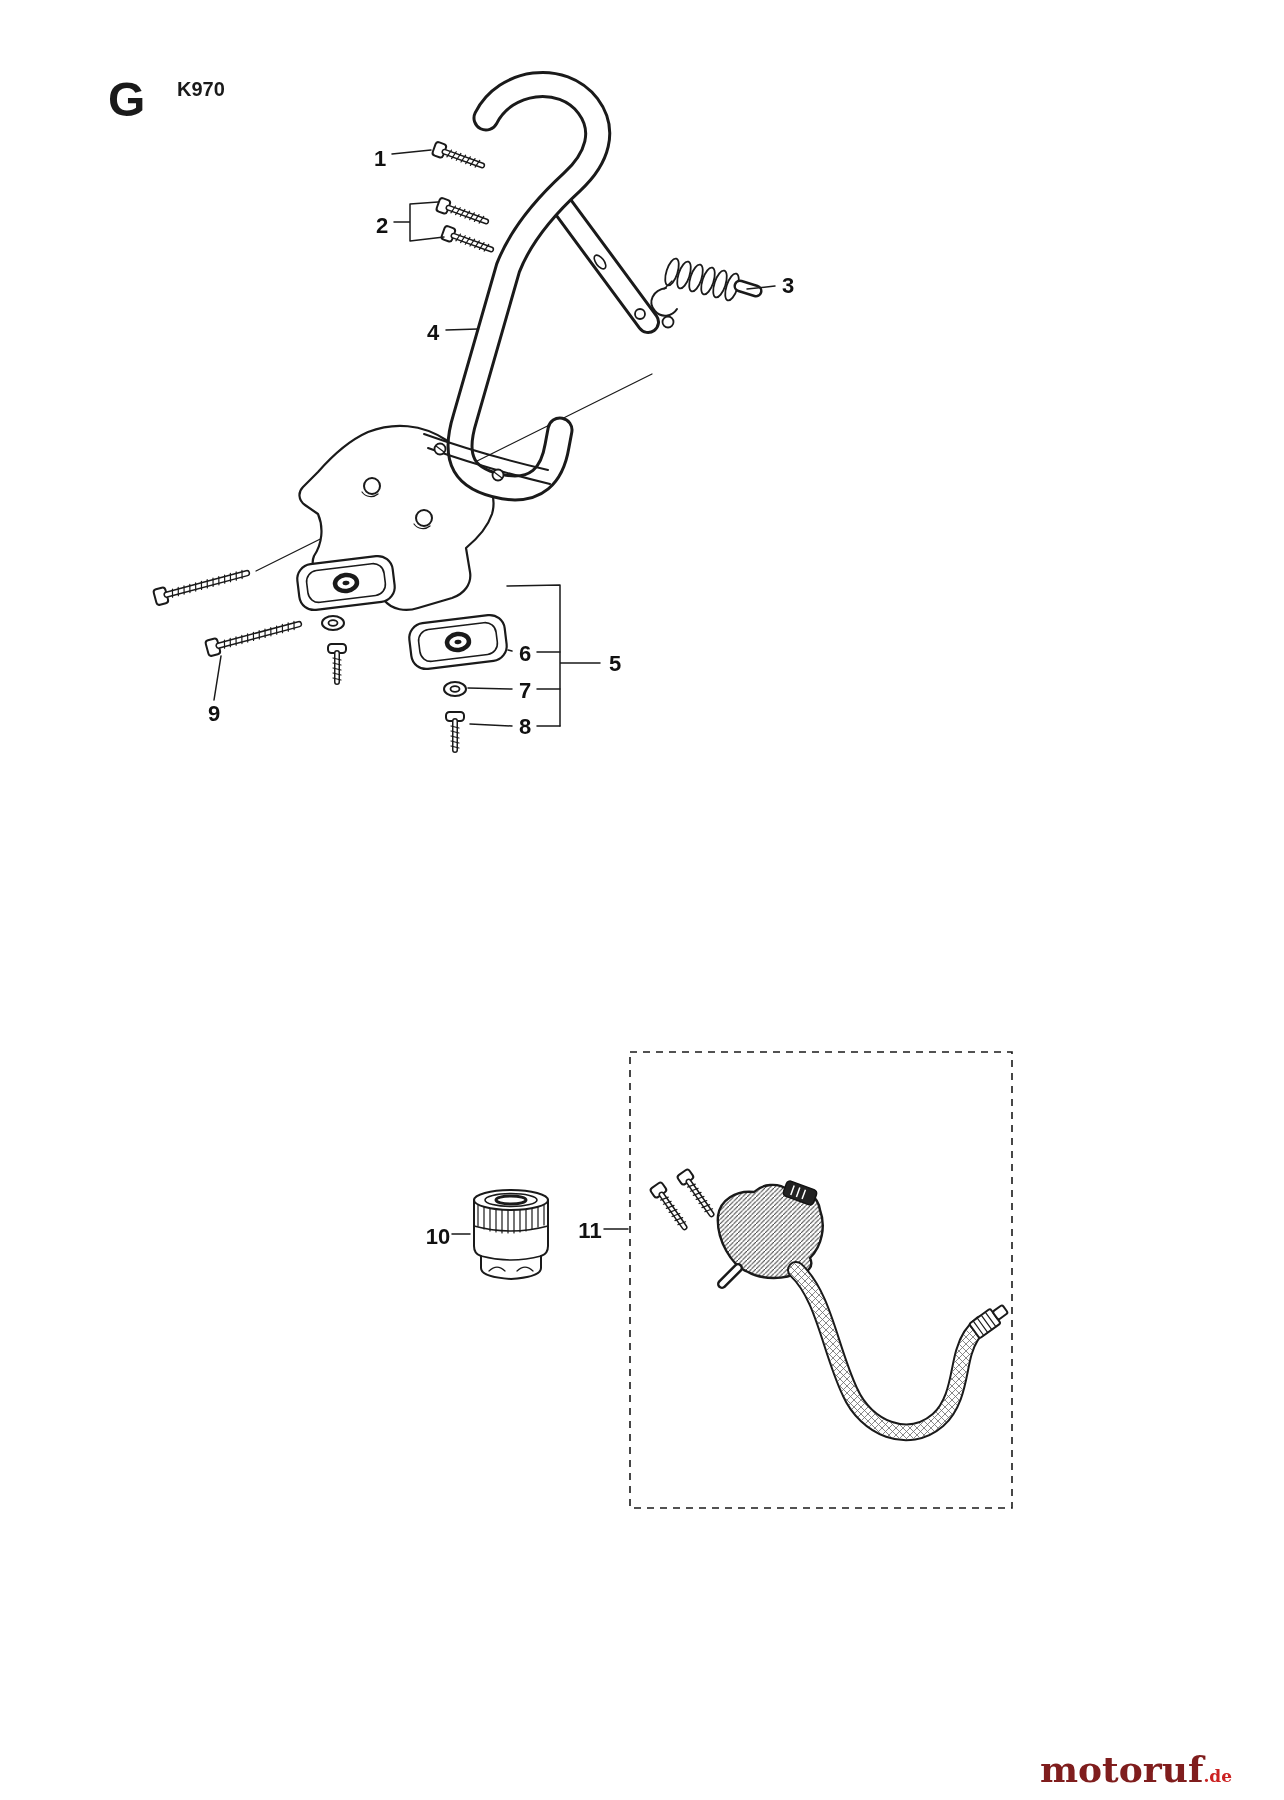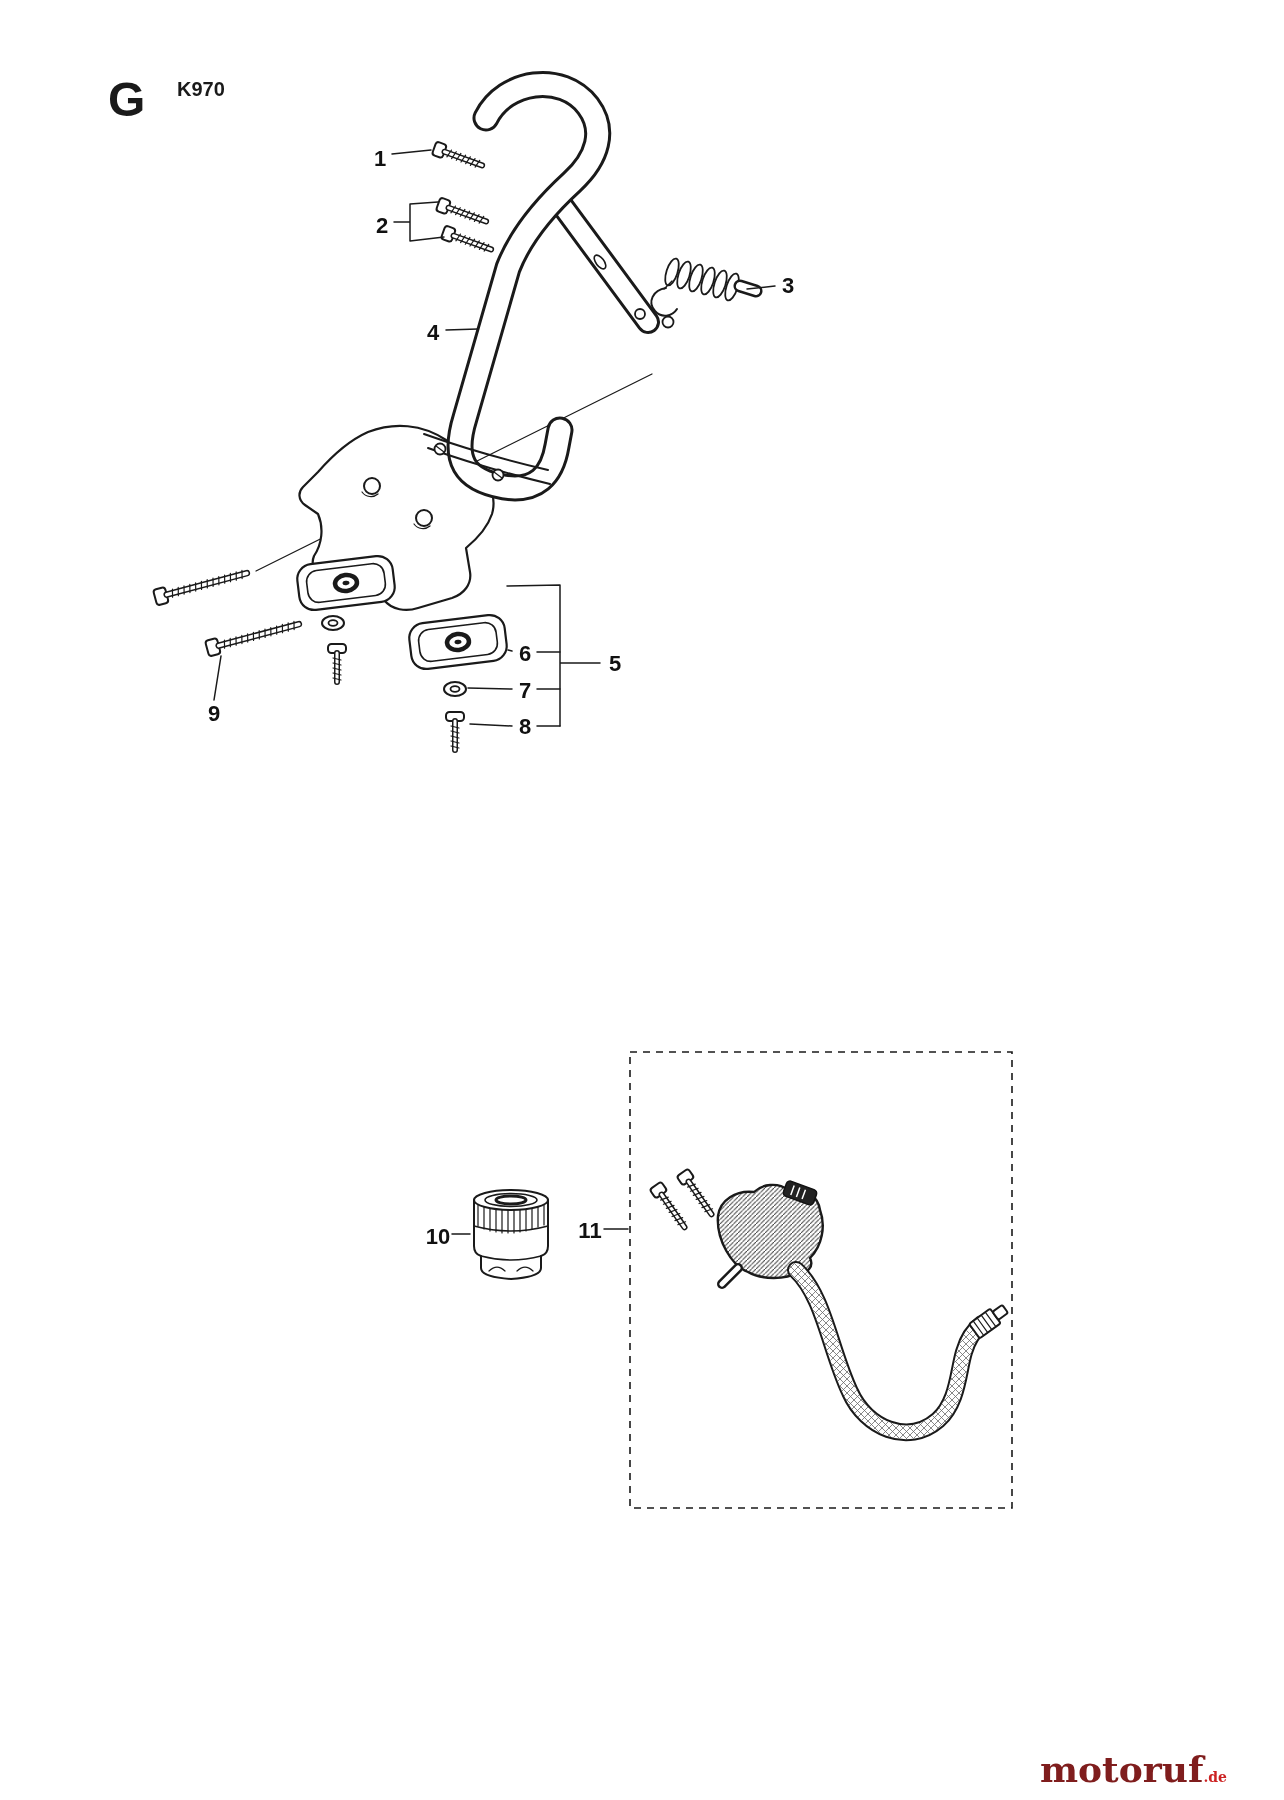--- a/index.html
+++ b/index.html
@@ -18,21 +18,21 @@
   .model-label{
     position:absolute;left:156px;top:78px;
     font-size:20px;font-weight:bold;margin-left:21px;
   }
   .watermark{
     position:absolute;left:1040px;top:1748px;
     font-family:"DejaVu Serif", serif;
     font-weight:bold;white-space:nowrap;
   }
   .watermark .brand{font-size:36px;color:#7f1d1d;}
-  .watermark .suffix{font-size:14px;color:#cc2222;text-align:center;}
+  .watermark .suffix{font-size:17px;color:#cc2222;text-align:center;}
   svg{position:absolute;left:0;top:0;}
   svg .ln{stroke:#1a1a1a;fill:none;stroke-linecap:round;stroke-linejoin:round;}
   svg .wfill{fill:#ffffff;stroke:#1a1a1a;stroke-linecap:round;stroke-linejoin:round;}
   svg .t{stroke:#1a1a1a;stroke-width:1.2;fill:none;stroke-linecap:round;}
   svg .leader{stroke:#1a1a1a;stroke-width:1.5;fill:none;stroke-linecap:round;}
   svg text.callout{
     font-family:"Liberation Sans", sans-serif;
     font-size:22px;font-weight:bold;fill:#111;text-anchor:middle;
   }
 </style>

